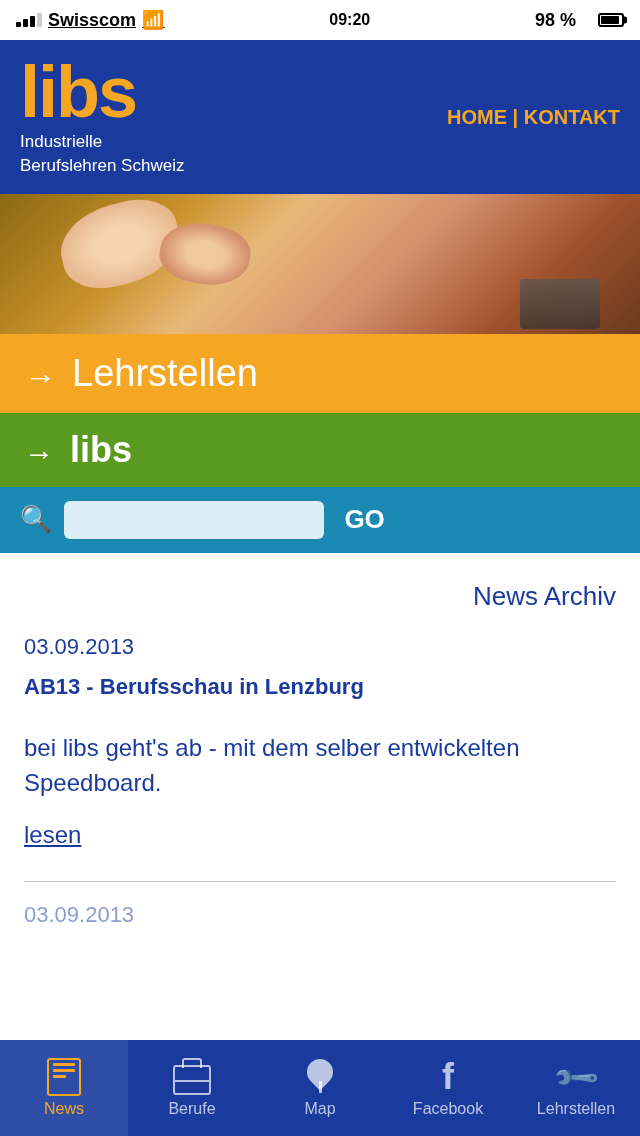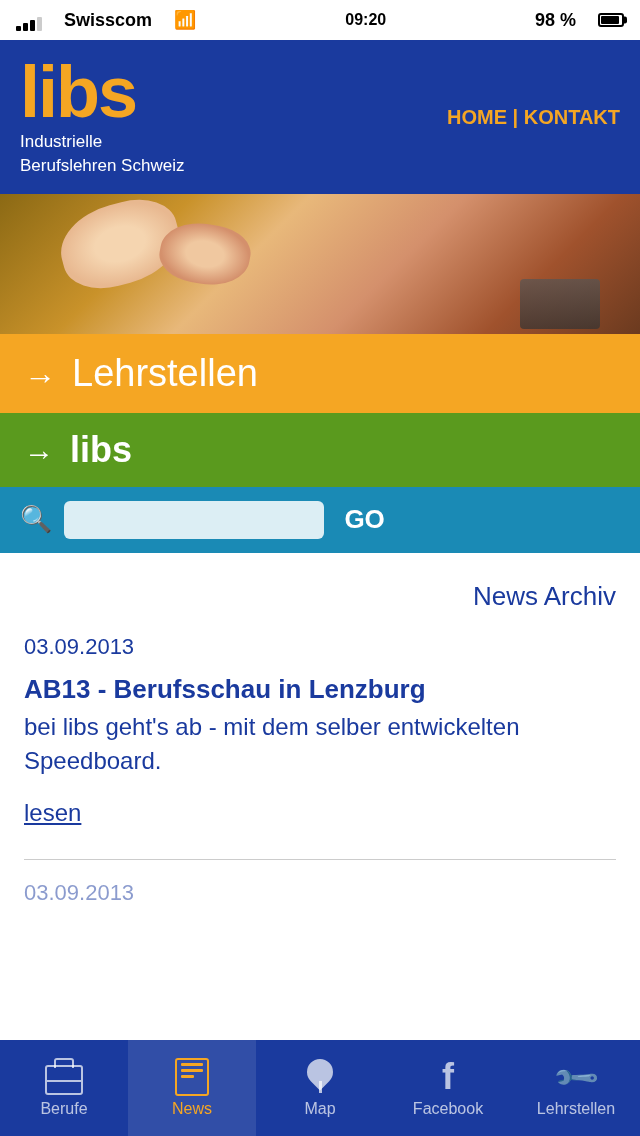--- a/index.html
+++ b/index.html
@@ -18,21 +18,21 @@
       height: 40px;
       background: #fff;
       display: flex;
       align-items: center;
       justify-content: space-between;
       padding: 0 16px;
       font-size: 18px;
       font-weight: 600;
       color: #000;
     }
-    .status-left { display: flex; align-items: flex-end; gap: 22px; }
+    .status-left { display: flex; align-items: center; gap: 6px; text-decoration: underline; }
     .status-center { font-weight: 700; font-size: 16px; }
     .status-right { display: flex; align-items: center; gap: 22px; }
     .signal-bars { display: flex; align-items: flex-end; gap: 2px; }
     .signal-bars span {
       display: inline-block;
       width: 5px;
       background: #000;
       border-radius: 1px;
     }
     .battery-icon {
@@ -214,24 +214,24 @@
       font-weight: 400;
       margin-bottom: 22px;
       text-align: right;
     }
     .news-date {
       font-size: 22px;
       color: #1a3a9e;
       margin-bottom: 12px;
     }
     .news-headline {
-      font-size: 26px;
+      font-size: 22px;
       color: #1a3a9e;
       font-weight: 700;
-      margin-bottom: 3px;
+      margin-bottom: 30px;
       line-height: 1.35;
     }
     .news-body {
       font-size: 24px;
       color: #1a3a9e;
       font-weight: 400;
       line-height: 1.45;
       margin-bottom: 20px;
     }
     .news-read-link {
@@ -453,40 +453,40 @@
     <div class="news-headline">AB13 - Berufsschau in Lenzburg</div>
     <div class="news-body">bei libs geht's ab - mit dem selber entwickelten Speedboard.</div>
     <a class="news-read-link" href="#">lesen</a>
     <hr class="divider">
     <div class="news-date-partial" style="opacity:0.5">03.09.2013</div>
   </div>
 </div>
 
 <div class="tab-bar">
 
-  <button class="tab-item">
-    <div class="tab-icon">
-      <div class="briefcase-icon"></div>
-    </div>
-    <span class="tab-label">Berufe</span>
-  </button>
-
   <button class="tab-item active">
     <div class="tab-icon">
       <div class="news-icon-box">
         <div class="line"></div>
         <div class="line"></div>
         <div class="line short"></div>
       </div>
     </div>
     <span class="tab-label">News</span>
   </button>
 
   <button class="tab-item">
     <div class="tab-icon">
+      <div class="briefcase-icon"></div>
+    </div>
+    <span class="tab-label">Berufe</span>
+  </button>
+
+  <button class="tab-item">
+    <div class="tab-icon">
       <div class="pin-icon">
         <div class="pin-head"></div>
         <div class="pin-tail"></div>
       </div>
     </div>
     <span class="tab-label">Map</span>
   </button>
 
   <button class="tab-item">
     <div class="tab-icon">

